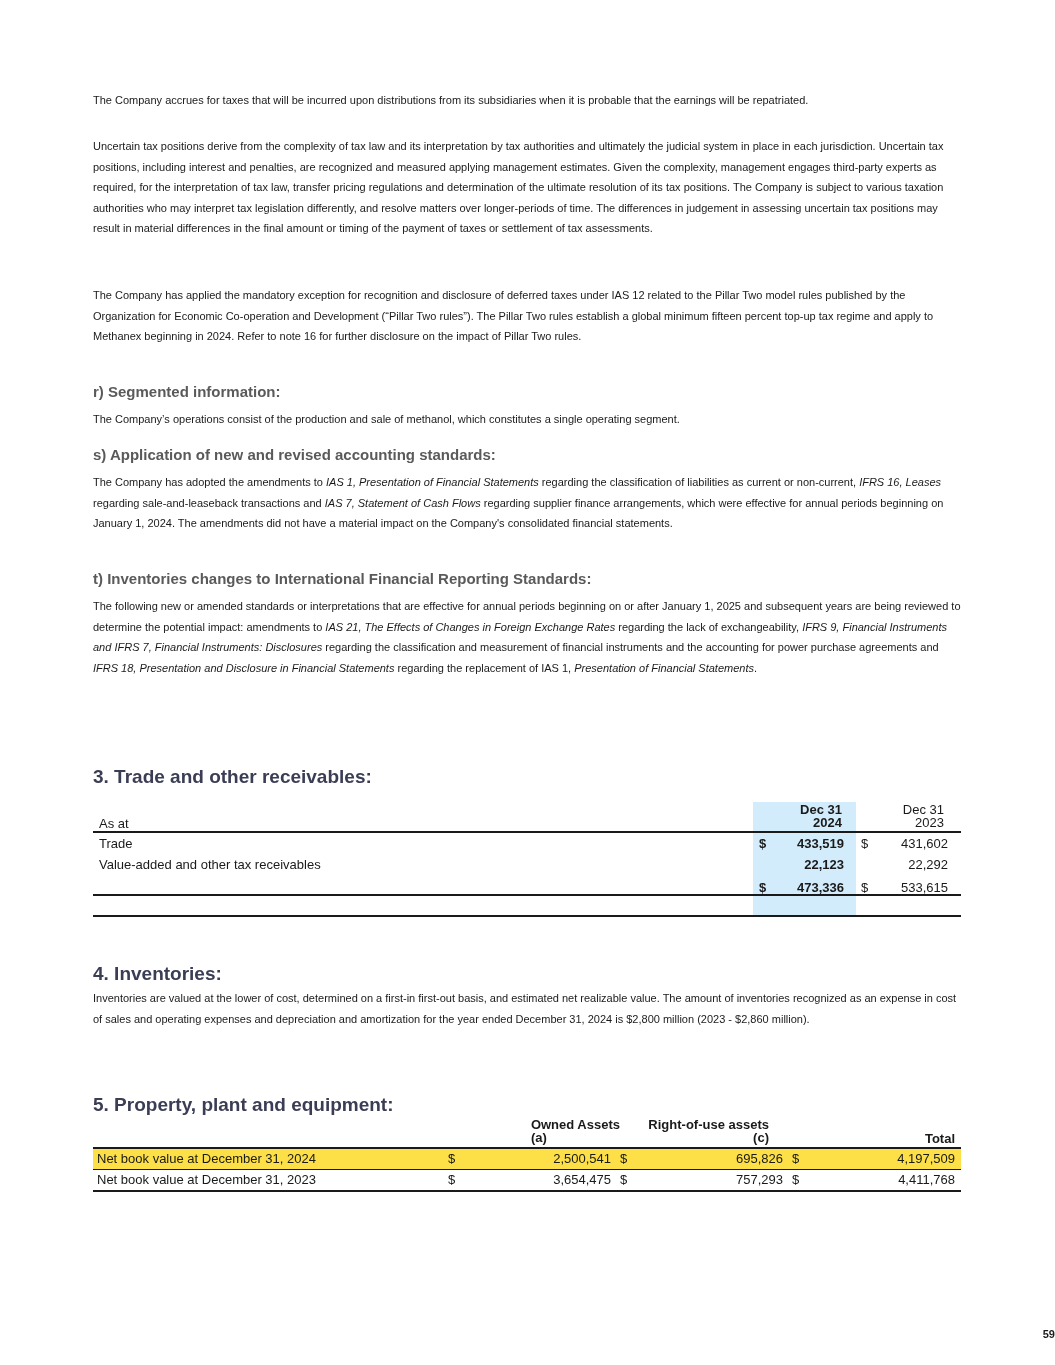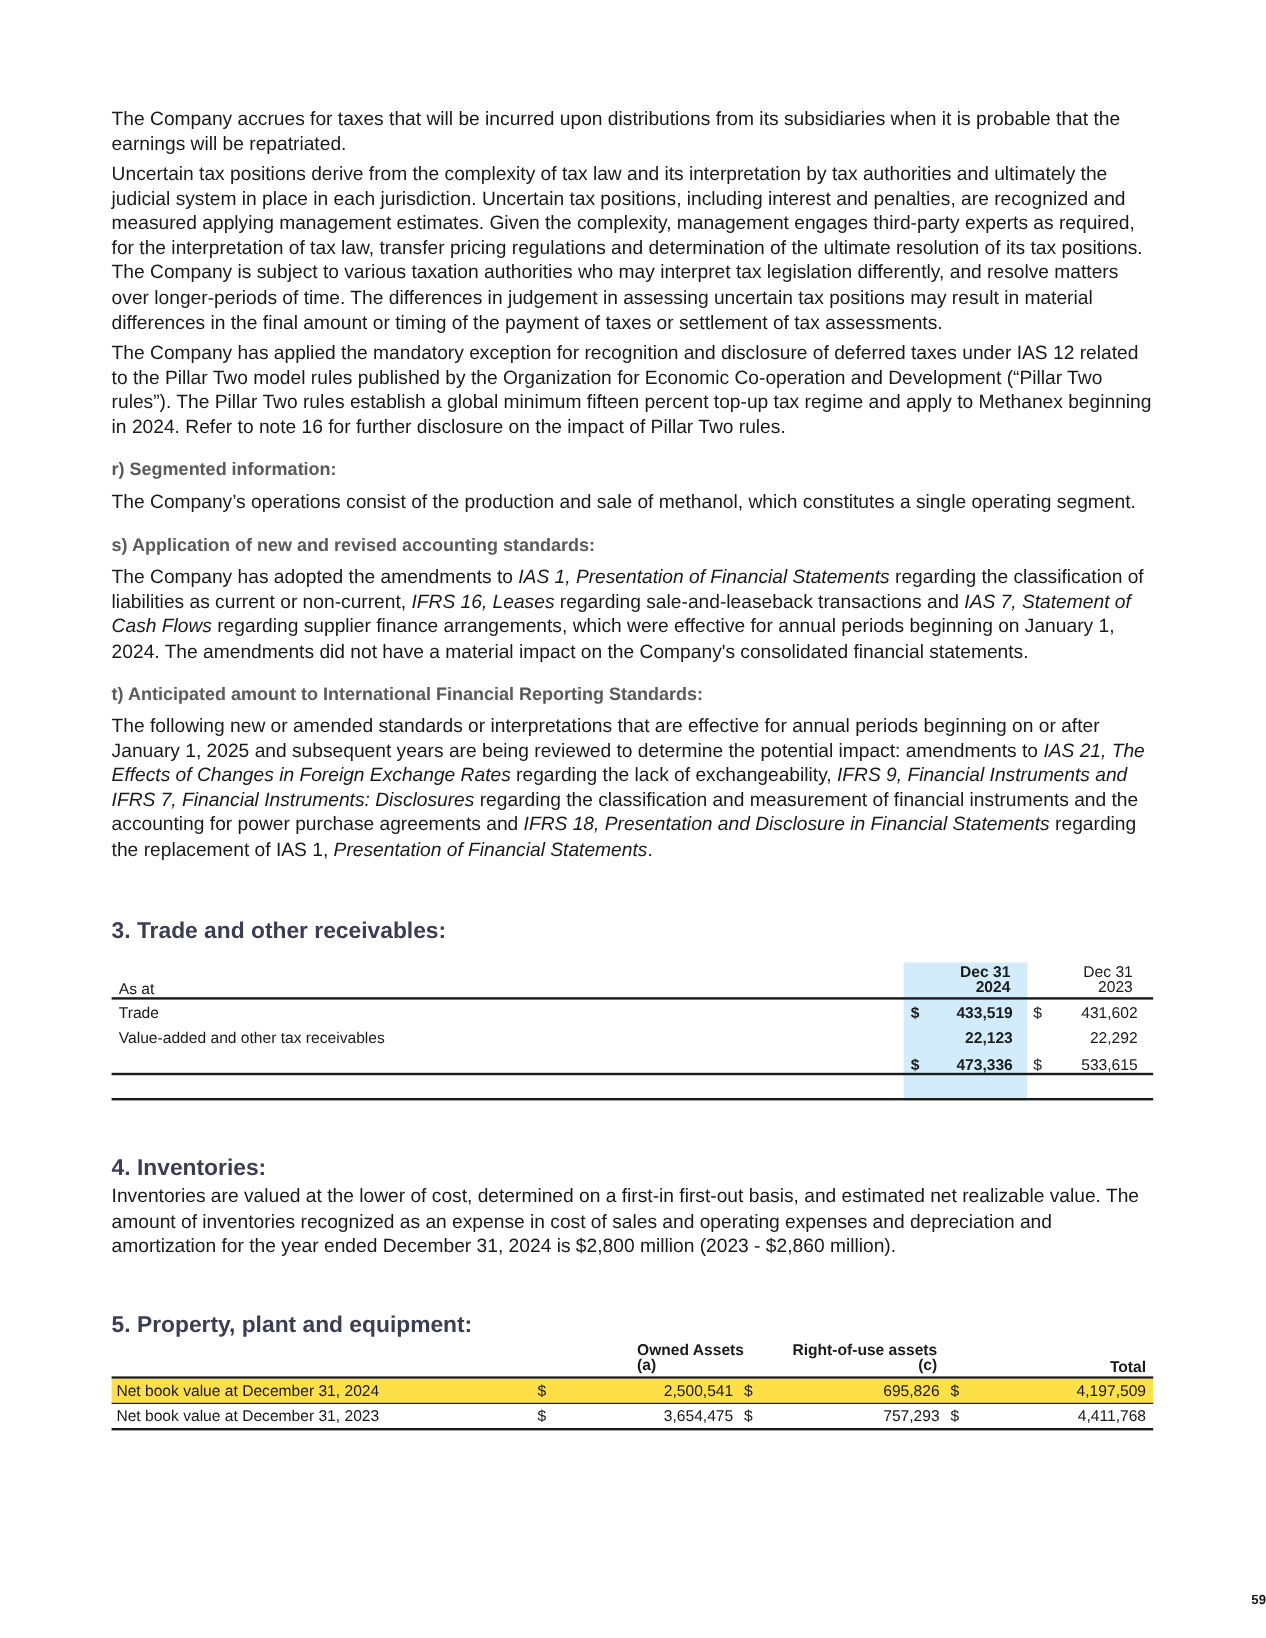--- a/index.html
+++ b/index.html
@@ -2,21 +2,21 @@
 <html><head>
   <meta charset="utf-8">
   <style>
     html, body { margin: 0; padding: 0; background: #ffffff; }
     body {
       width: 1055px; height: 1365px; position: relative; overflow: hidden;
       font-family: "Liberation Sans", sans-serif; color: #1a1a1a;
     }
     .page { position: absolute; left: 93px; top: 0; width: 868px; }
     p.body {
-      font-size: 16px; line-height: 20.6px; margin: 0; color: #1a1a1a;
+      font-size: 11px; line-height: 20.6px; margin: 0; color: #1a1a1a;
     }
     .subhead {
       font-size: 15px; font-weight: bold; color: #5a5a5a; margin: 0;
     }
     .numhead {
       font-size: 19px; font-weight: bold; color: #3b3d55; margin: 0;
     }
     .abs { position: absolute; left: 0; width: 868px; }
     i { font-style: italic; }
 
@@ -42,41 +42,41 @@
     .ppe .row { position: relative; height: 20px; line-height: 20px; }
     .ppe .row.hlrow { background: #fde047; font-weight: normal; }
     .ppe .lbl { position: absolute; left: 4px; }
     .ppe .d1 { position: absolute; left: 355px; }
     .ppe .v1 { position: absolute; right: 350px; text-align: right; }
     .ppe .d2 { position: absolute; left: 527px; }
     .ppe .v2 { position: absolute; right: 178px; text-align: right; }
     .ppe .d3 { position: absolute; left: 699px; }
     .ppe .v3 { position: absolute; right: 6px; text-align: right; }
     .ppe .h1 { position: absolute; right: 341px; text-align: left; line-height: 13px; top: 1px; }
-    .ppe .h2 { position: absolute; right: 180px; text-align: right; line-height: 13px; top: 1px; }
+    .ppe .h2 { position: absolute; right: 192px; text-align: right; line-height: 13px; top: 1px; }
     .ppe .h3 { position: absolute; right: 6px; text-align: right; top: 14px; }
 
     .pagenum { position: absolute; left: 0; width: 1055px; top: 1328px; text-align: right; font-size: 11px; font-weight: bold; }
   </style>
 </head>
 <body>
 
 <div class="page">
 
   <p class="body abs" style="top:90px;">The Company accrues for taxes that will be incurred upon distributions from its subsidiaries when it is probable that the earnings will be repatriated.</p>
   <p class="body abs" style="top:136px;">Uncertain tax positions derive from the complexity of tax law and its interpretation by tax authorities and ultimately the judicial system in place in each jurisdiction. Uncertain tax positions, including interest and penalties, are recognized and measured applying management estimates. Given the complexity, management engages third-party experts as required, for the interpretation of tax law, transfer pricing regulations and determination of the ultimate resolution of its tax positions. The Company is subject to various taxation authorities who may interpret tax legislation differently, and resolve matters over longer-periods of time. The differences in judgement in assessing uncertain tax positions may result in material differences in the final amount or timing of the payment of taxes or settlement of tax assessments.</p>
   <p class="body abs" style="top:285px;">The Company has applied the mandatory exception for recognition and disclosure of deferred taxes under IAS 12 related to the Pillar Two model rules published by the Organization for Economic Co-operation and Development (“Pillar Two rules”). The Pillar Two rules establish a global minimum fifteen percent top-up tax regime and apply to Methanex beginning in 2024. Refer to note 16 for further disclosure on the impact of Pillar Two rules.</p>
 
   <h3 class="subhead abs" style="top:383px;">r) Segmented information:</h3>
   <p class="body abs" style="top:409px;">The Company’s operations consist of the production and sale of methanol, which constitutes a single operating segment.</p>
 
   <h3 class="subhead abs" style="top:446px;">s) Application of new and revised accounting standards:</h3>
   <p class="body abs" style="top:472px;"><span>The Company has adopted the amendments to </span><i>IAS 1, Presentation of Financial Statements</i><span> regarding the classification of liabilities as current or non-current, </span><i>IFRS 16, Leases</i><span> regarding sale-and-leaseback transactions and </span><i>IAS 7, Statement of Cash Flows</i><span> regarding supplier finance arrangements, which were effective for annual periods beginning on January 1, 2024. The amendments did not have a material impact on the Company's consolidated financial statements.</span></p>
 
-  <h3 class="subhead abs" style="top:570px;">t) Anticipated amount to International Financial Reporting Standards:</h3>
+  <h3 class="subhead abs" style="top:570px;">t) Inventories changes to International Financial Reporting Standards:</h3>
   <p class="body abs" style="top:596px;"><span>The following new or amended standards or interpretations that are effective for annual periods beginning on or after January 1, 2025 and subsequent years are being reviewed to determine the potential impact: amendments to </span><i>IAS 21, The Effects of Changes in Foreign Exchange Rates</i><span> regarding the lack of exchangeability, </span><i>IFRS 9, Financial Instruments and IFRS 7, Financial Instruments: Disclosures</i><span> regarding the classification and measurement of financial instruments and the accounting for power purchase agreements and </span><i>IFRS 18, Presentation and Disclosure in Financial Statements</i><span> regarding the replacement of IAS 1, </span><i>Presentation of Financial Statements</i><span>.</span></p>
 
   <h2 class="numhead abs" style="top:766px;">3. Trade and other receivables:</h2>
 
   <div class="rec">
     <div class="hl"></div>
     <div class="hdr">
       <span class="aslbl">As at</span>
       <span class="h1"><span>Dec 31</span><br><span>2024</span></span>
       <span class="h2"><span>Dec 31</span><br><span>2023</span></span>

